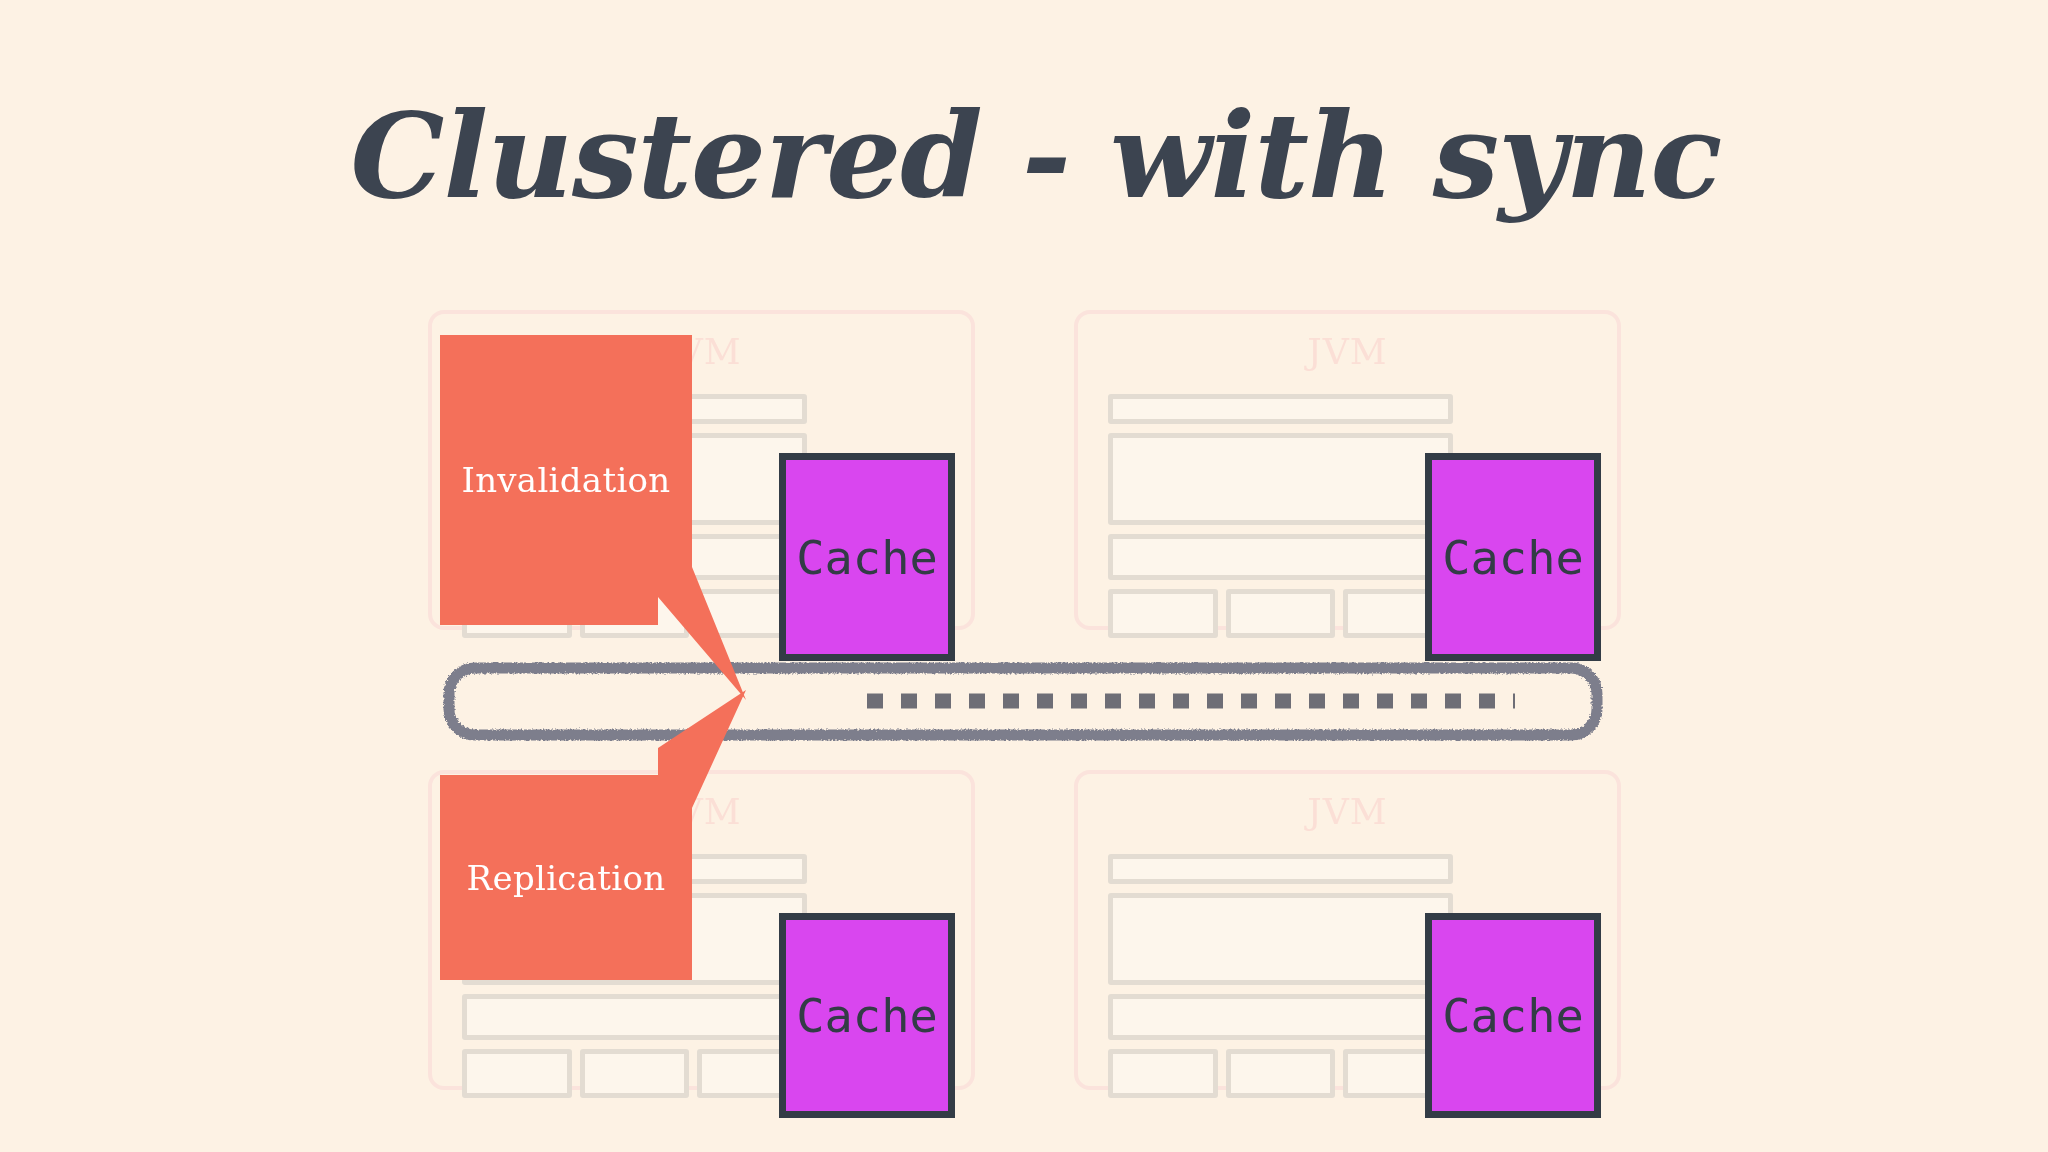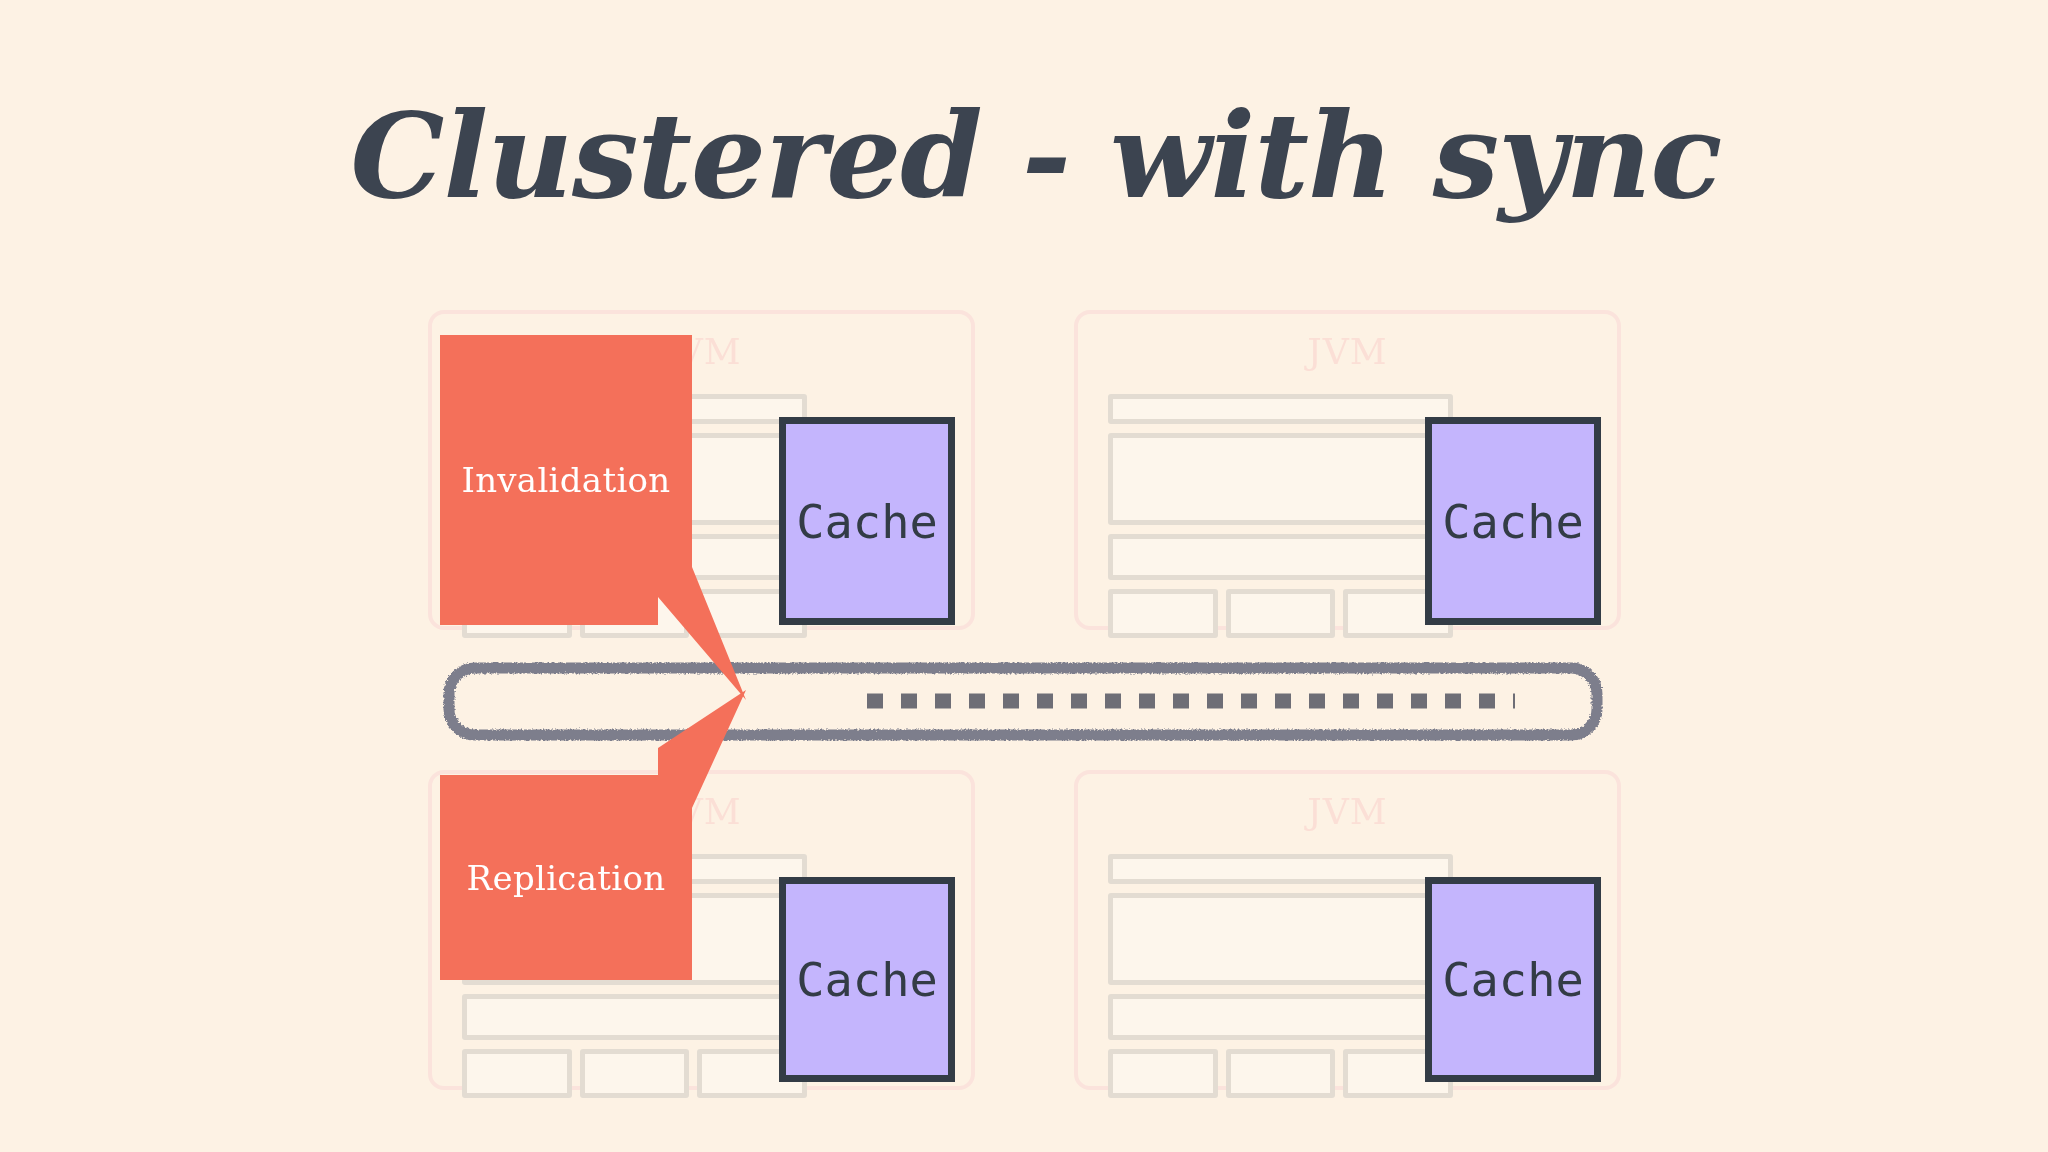--- a/index.html
+++ b/index.html
@@ -70,25 +70,26 @@
   .ph-row {
     display: flex;
     gap: 8px;
   }
   .ph.r4 { height: 49px; flex: 1; }
 
   
   .cache-box {
     position: absolute;
     box-sizing: border-box;
-    background: #c4b5fd;
+    background: #d946ef;
     border: 7px solid #333c46;
     display: flex;
     align-items: center;
     justify-content: center;
+    margin-top: 36px;
   }
   .cache-label {
     font-family: "DejaVu Sans Mono", monospace;
     font-size: 47px;
     color: #333c46;
     letter-spacing: 0px;
   }
 
   
   #bus-pipe {

